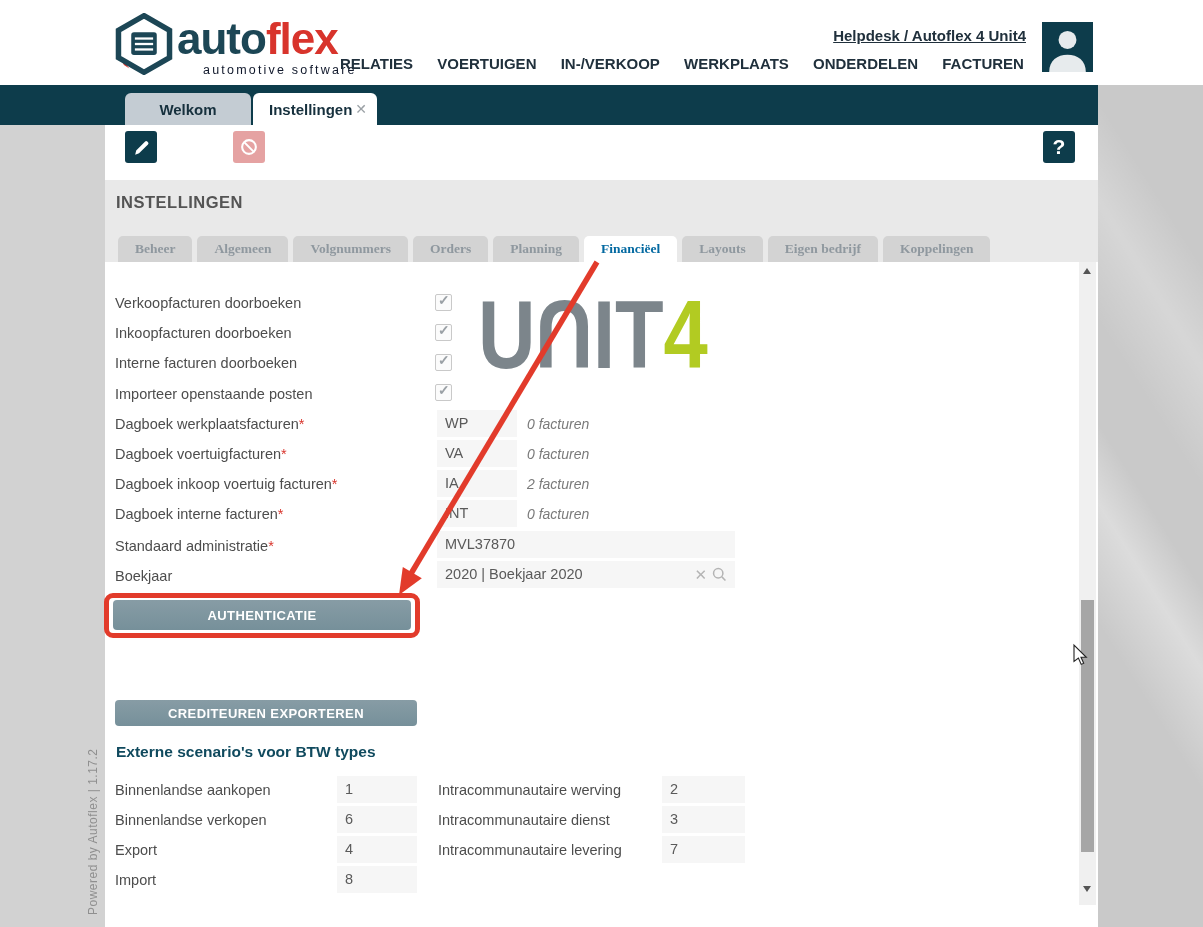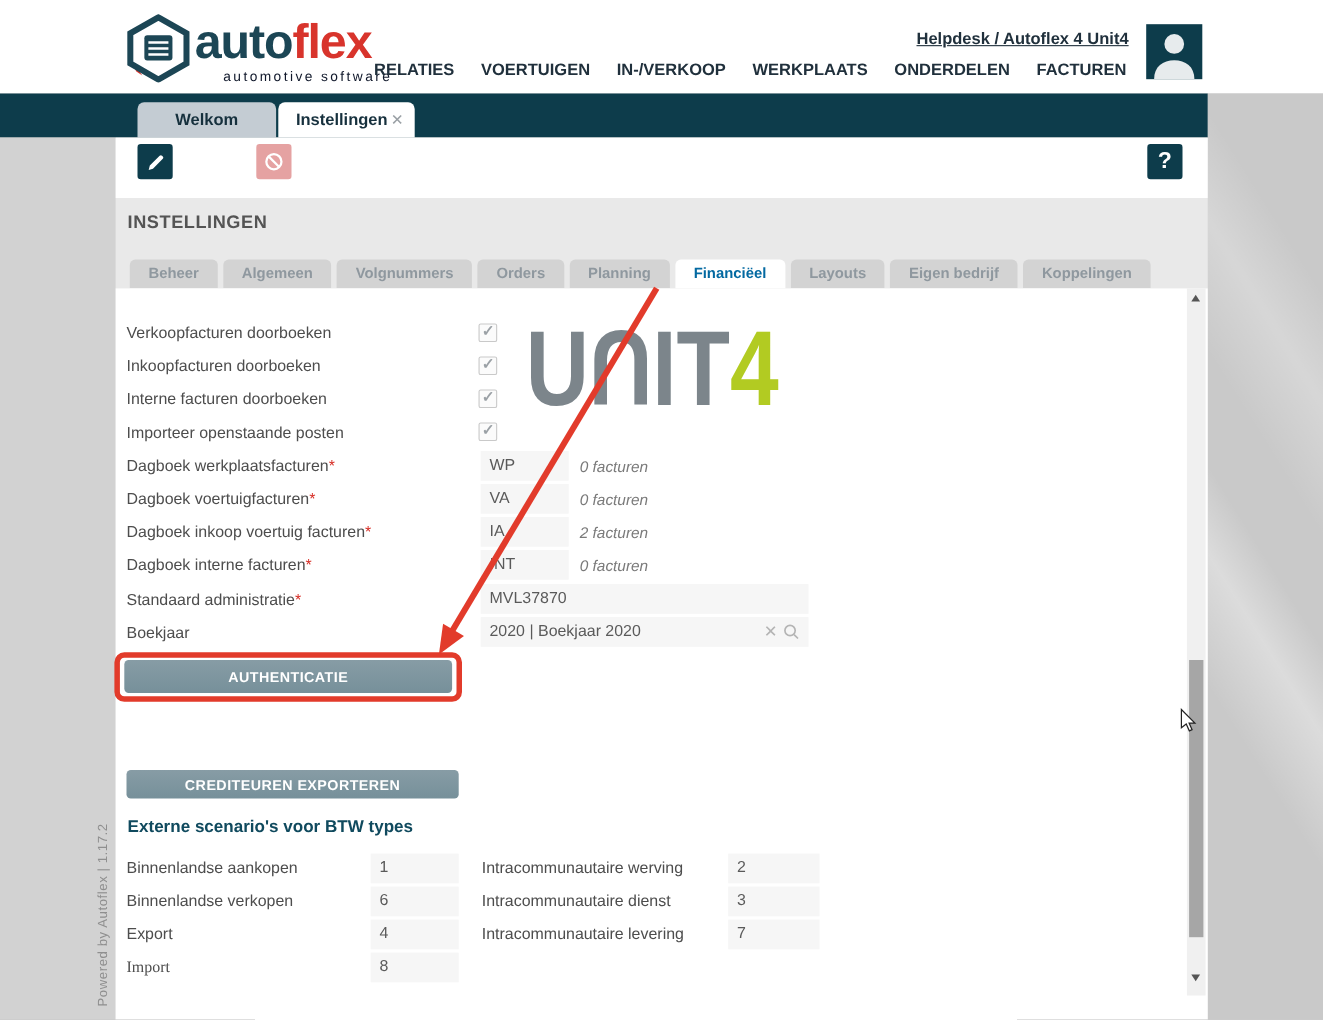--- a/index.html
+++ b/index.html
@@ -42,21 +42,21 @@
   .toolbar{left:105px;top:125px;width:993px;height:55px;background:#ffffff;}
   .tool-btn{width:32px;height:32px;border-radius:3px;top:6px;display:flex;align-items:center;
             justify-content:center;cursor:pointer;}
   .btn-teal{background:#0d3c4b;}
   .btn-salmon{background:#e5a2a2;}
   .help-btn{left:938px;color:#fff;font-size:21px;font-weight:bold;}
 
   
   .title-band{left:105px;top:180px;width:993px;height:82px;background:#e9e9e9;}
   .page-title{left:11px;top:13px;font-size:16.5px;font-weight:bold;color:#545454;letter-spacing:.5px;}
-  .settings-tabs{left:13px;bottom:0;display:flex;gap:5px;}
+  .settings-tabs{left:13px;bottom:0;display:flex;gap:5px;font-family:Liberation Serif, serif;}
   .stab{height:26px;line-height:26px;padding:0 17px;background:#d3d3d3;border-radius:5px 5px 0 0;
         font-size:13.5px;font-weight:bold;color:#8f989f;cursor:pointer;white-space:nowrap;}
   .stab.active{background:#ffffff;color:#0369a1;}
 
   
   .content{left:105px;top:262px;width:993px;height:665px;background:#ffffff;}
   .lbl{font-size:14.5px;color:#4d4d4d;}
   .req{color:#d8342c;}
   .fake-input{background:#f6f6f6;height:27px;line-height:27px;padding-left:8px;font-size:14.5px;
               color:#5a5a5a;box-sizing:border-box;cursor:text;}
@@ -238,21 +238,21 @@
     <div class="abs lbl" style="left:10px;top:550px;">Binnenlandse verkopen</div>
     <div class="abs fake-input" style="left:232px;top:544px;width:80px;">6</div>
     <div class="abs lbl" style="left:333px;top:550px;">Intracommunautaire dienst</div>
     <div class="abs fake-input" style="left:557px;top:544px;width:83px;">3</div>
 
     <div class="abs lbl" style="left:10px;top:580px;">Export</div>
     <div class="abs fake-input" style="left:232px;top:574px;width:80px;">4</div>
     <div class="abs lbl" style="left:333px;top:580px;">Intracommunautaire levering</div>
     <div class="abs fake-input" style="left:557px;top:574px;width:83px;">7</div>
 
-    <div class="abs lbl" style="left:10px;top:610px;font-family:Liberation Serif, serif;">Import</div>
+    <div class="abs lbl" style="left:10px;top:610px;">Import</div>
     <div class="abs fake-input" style="left:232px;top:604px;width:80px;">8</div>
 
     <div class="abs sbar">
       <div class="abs sb-up"></div>
       <div class="abs sb-thumb"></div>
       <div class="abs sb-down"></div>
     </div>
   </div>
 
   <div class="abs v-footer">Powered by Autoflex | 1.17.2</div>

